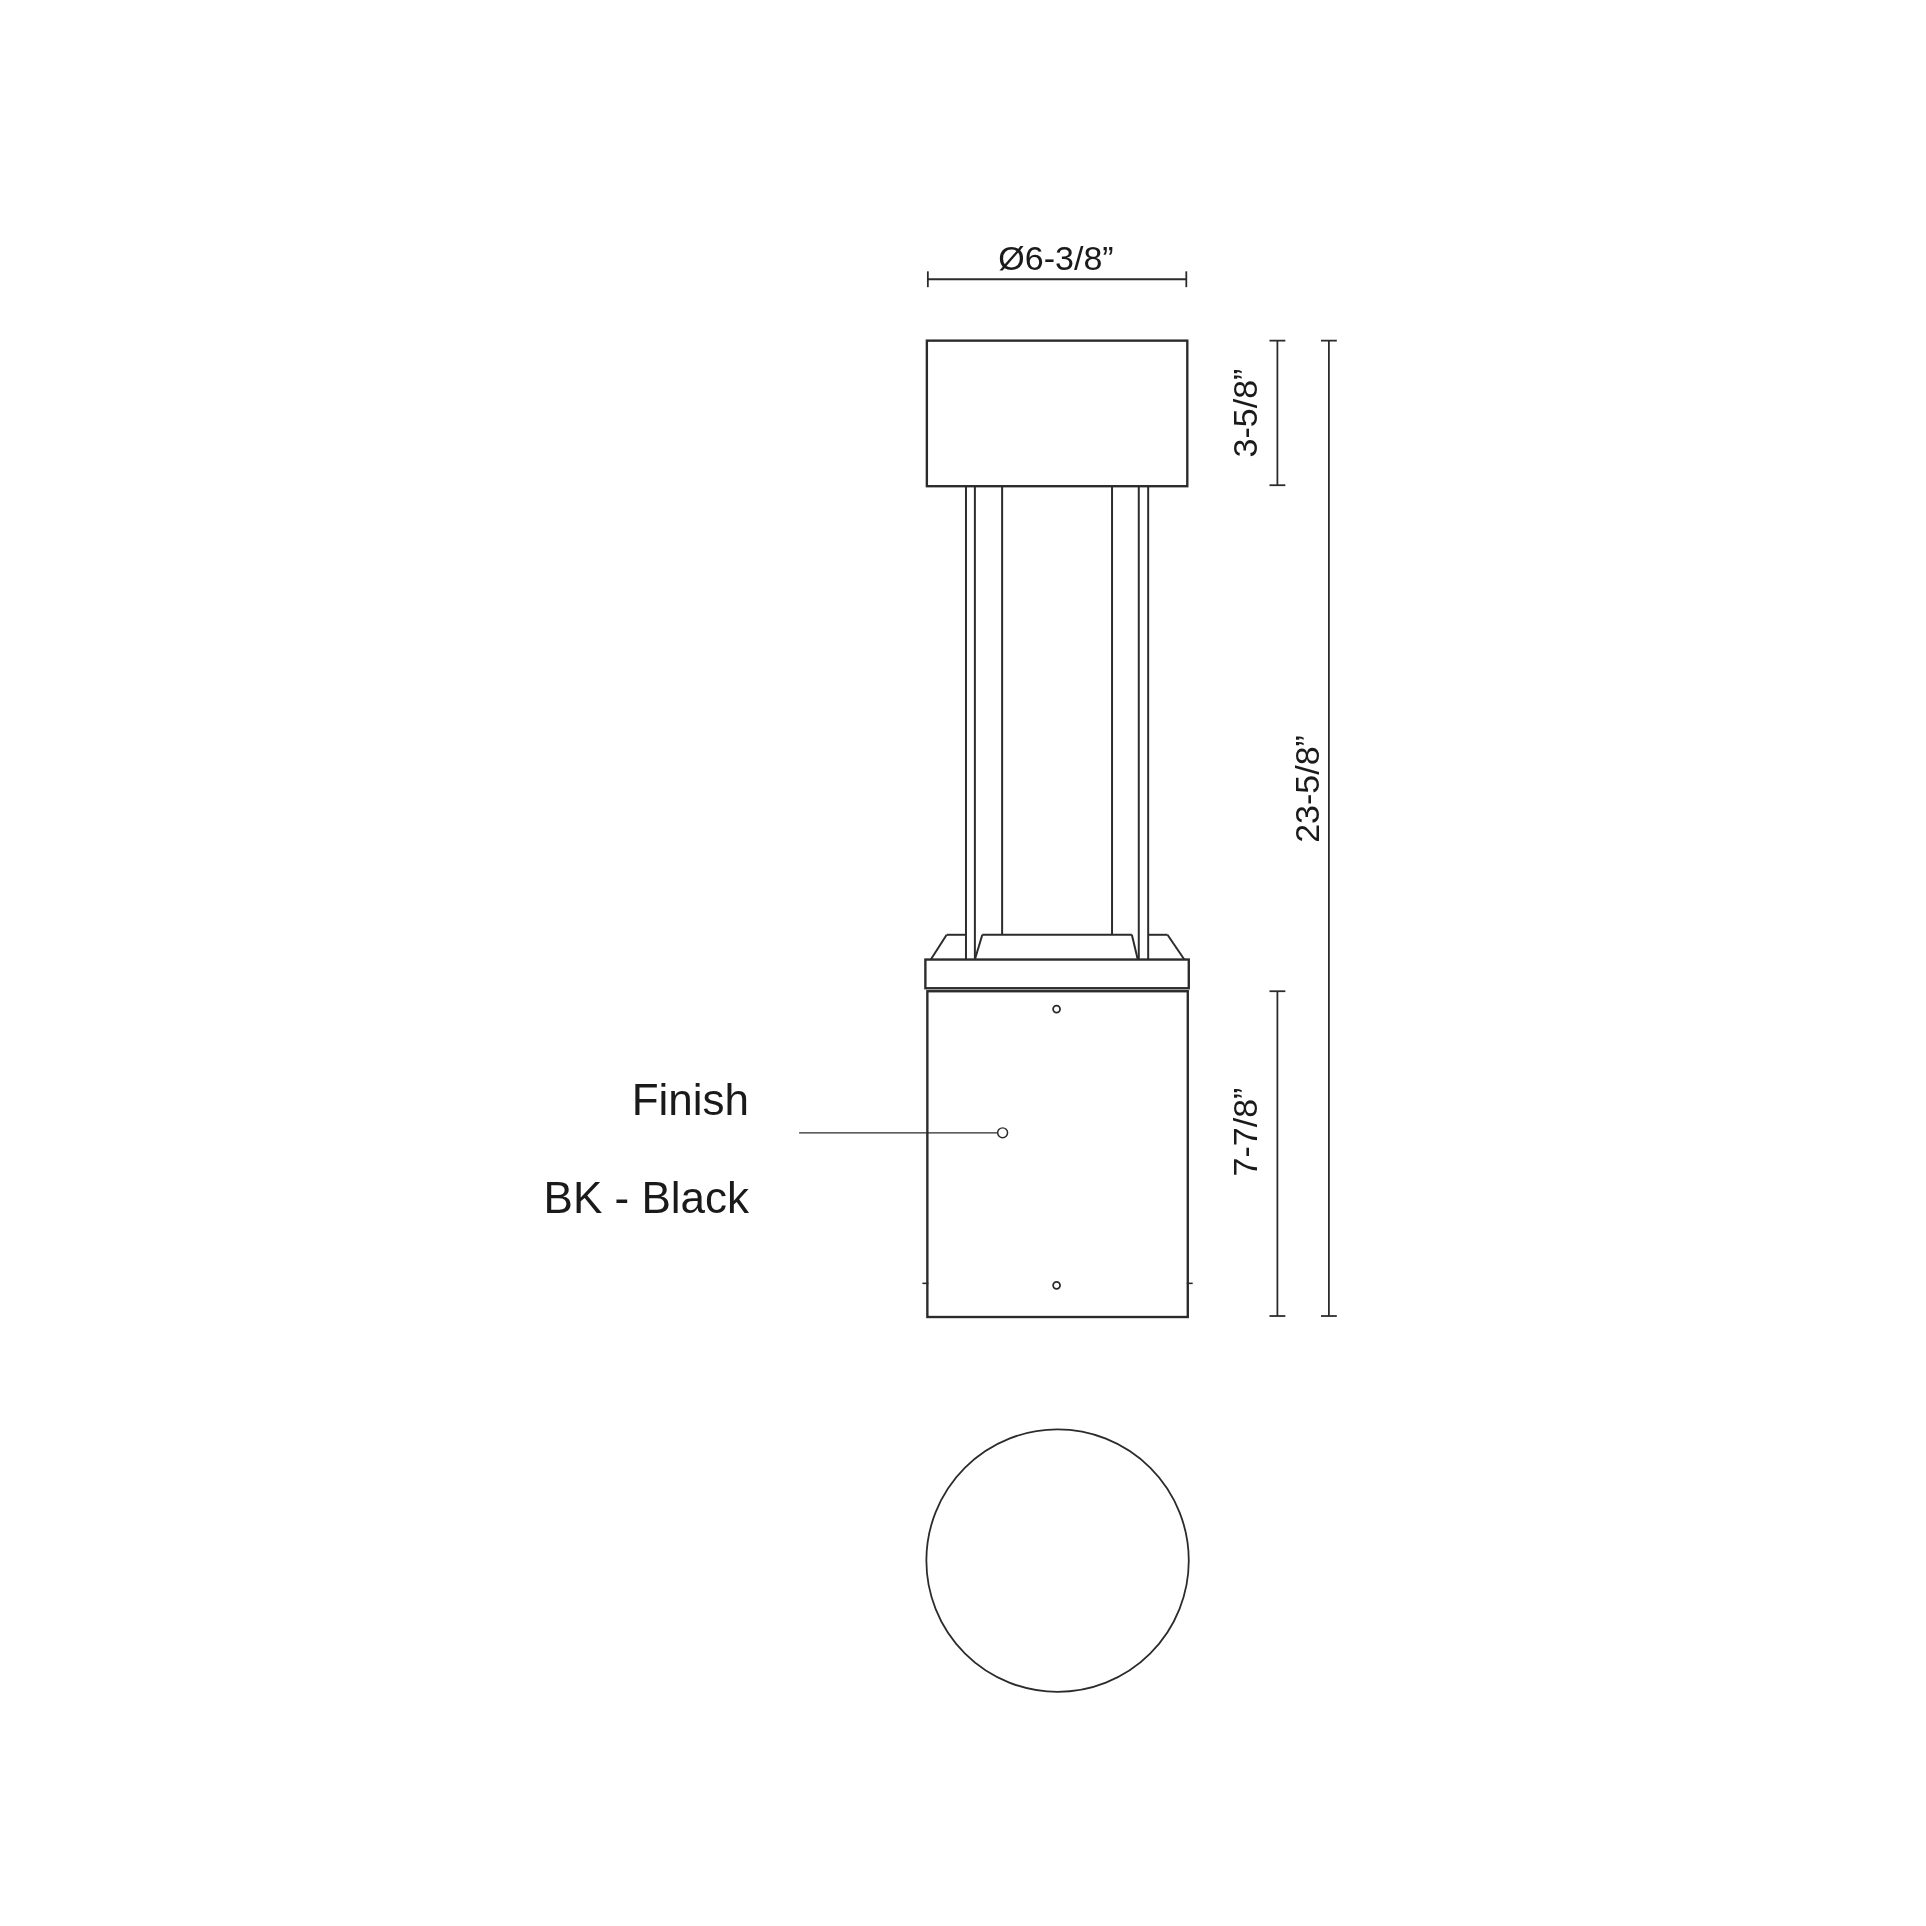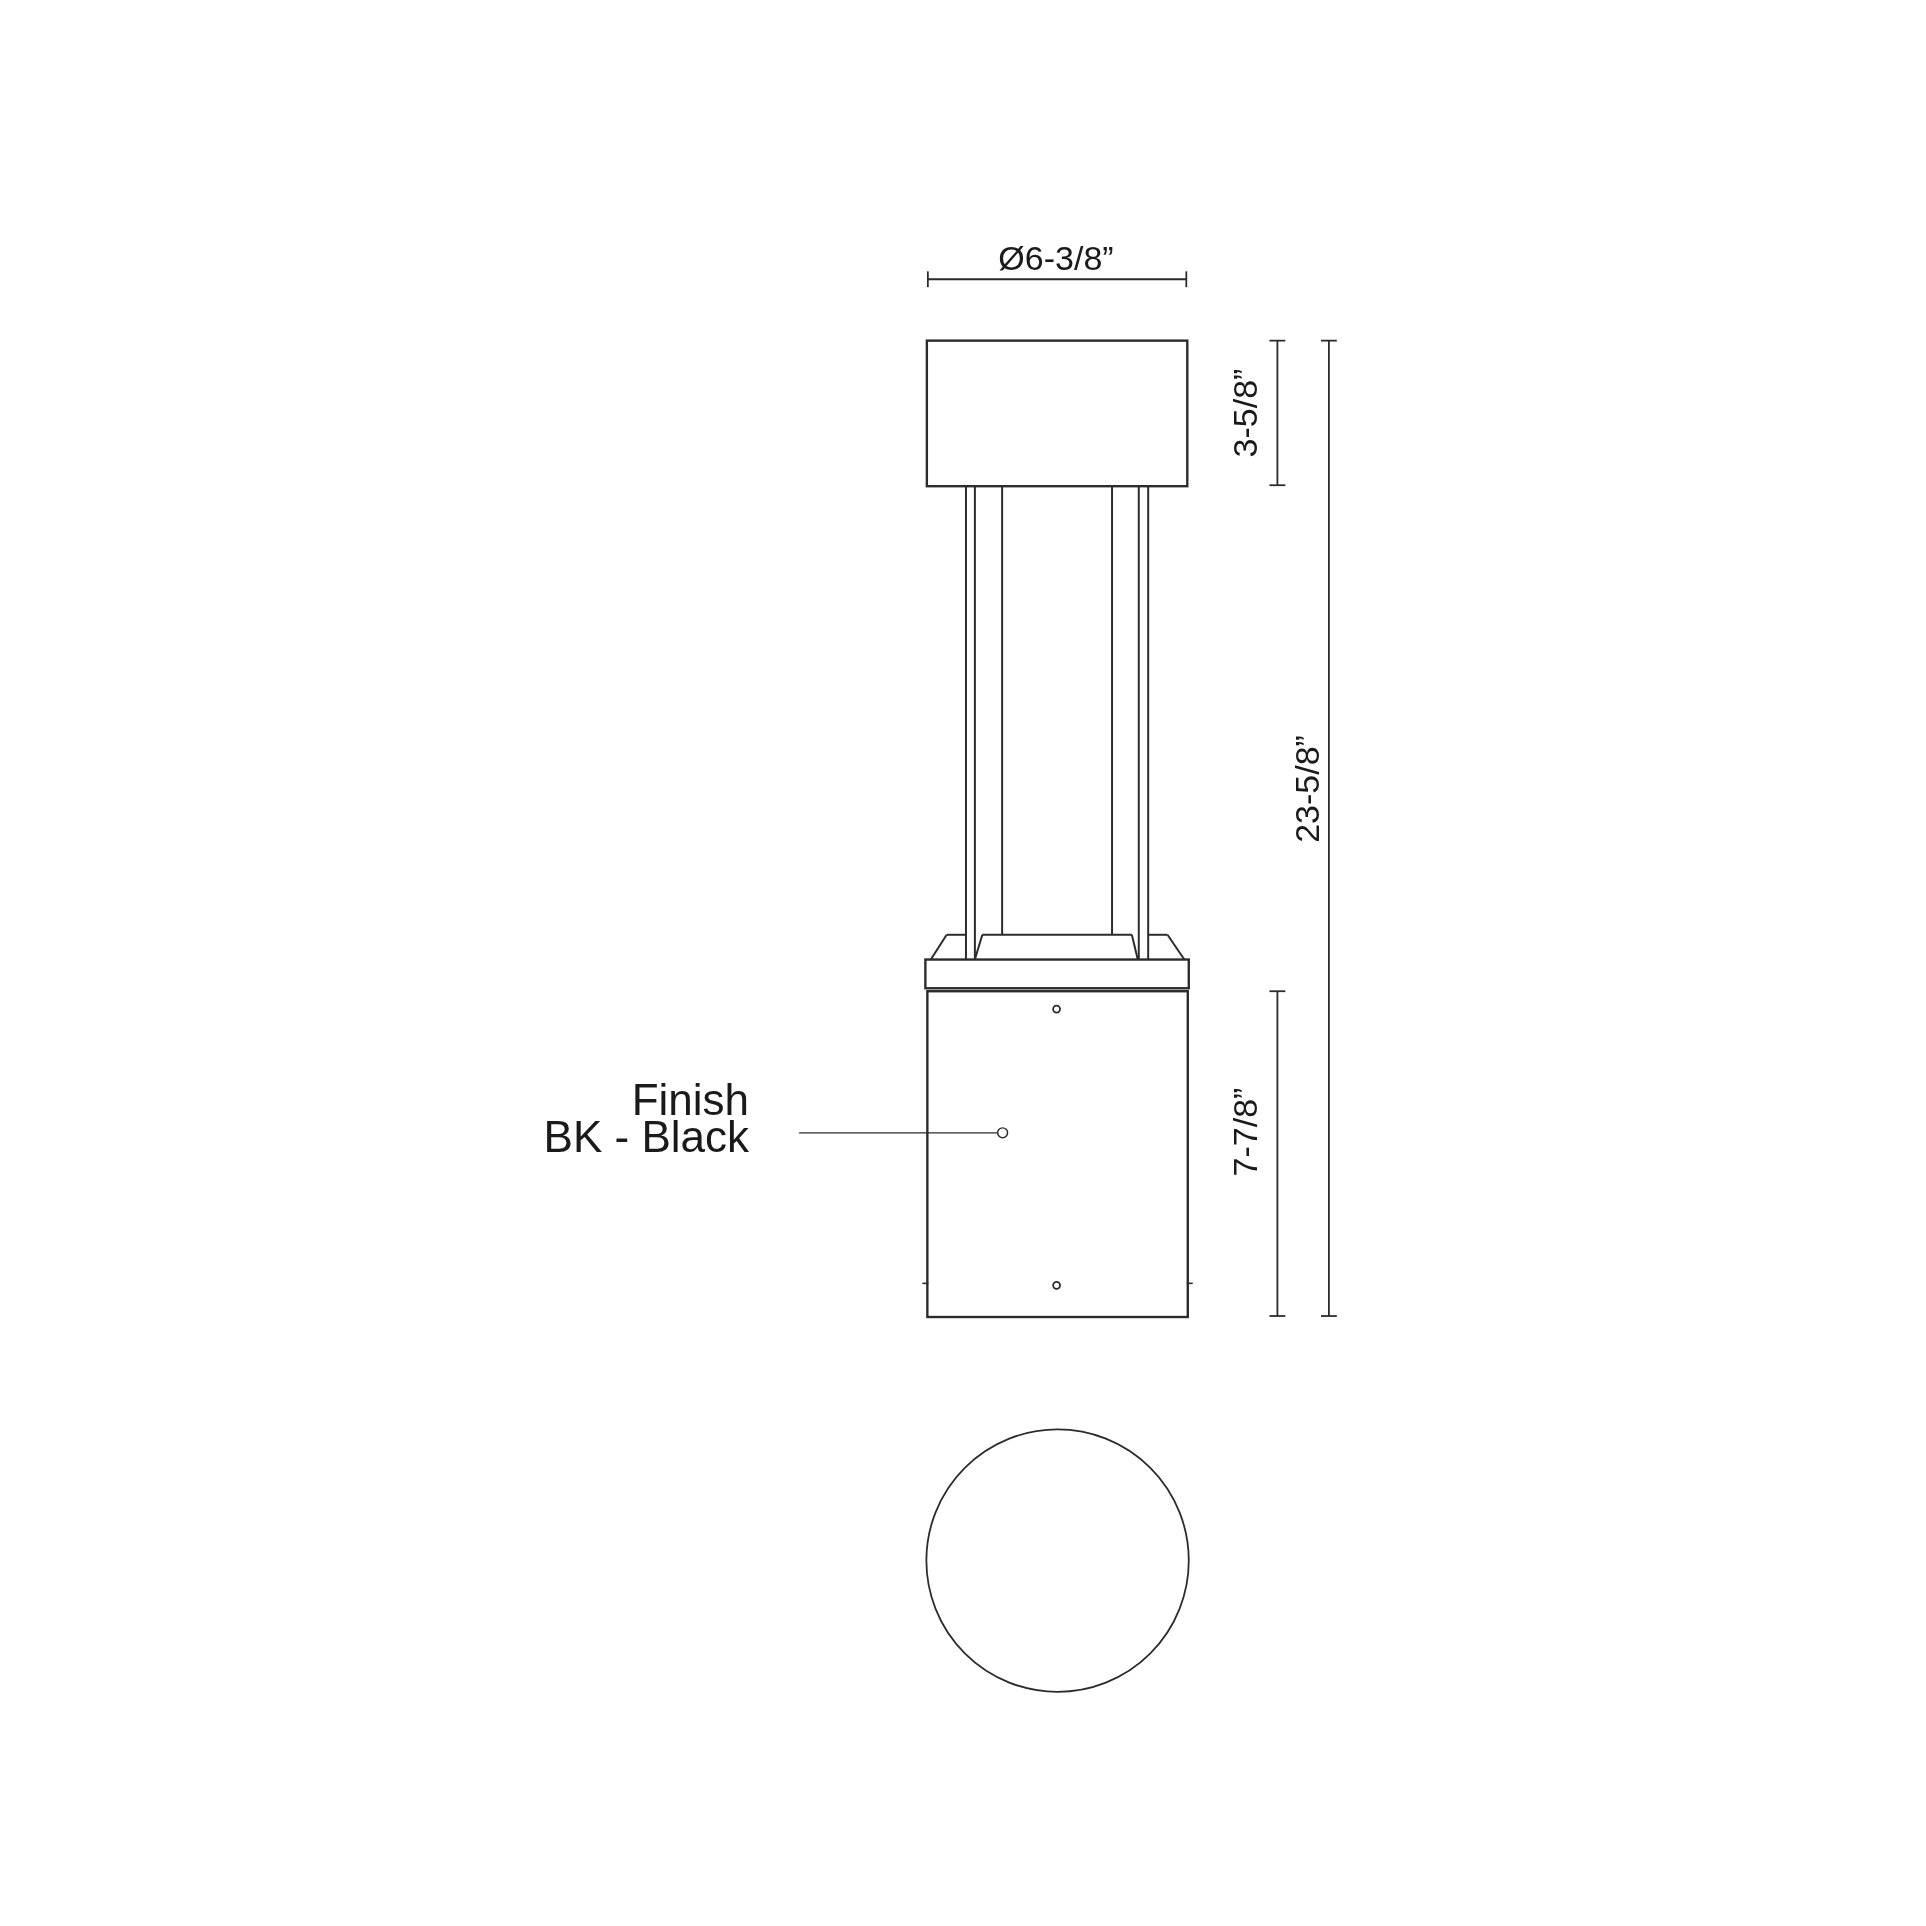--- a/index.html
+++ b/index.html
@@ -122,16 +122,16 @@
   <div class="dim-label" style="left:1056px; top:258px;">Ø6-3/8”</div>
 
   <div class="dim-label vertical" style="left:1245px; top:413px;">3-5/8”</div>
 
   <div class="dim-label vertical" style="left:1307px; top:789px;">23-5/8”</div>
 
   <div class="dim-label vertical" style="left:1245px; top:1132px;">7-7/8”</div>
 
   <div class="finish-line" style="top:1100px;">Finish</div>
 
-  <div class="finish-line" style="top:1137px;text-align:center;">BK - Black</div>
+  <div class="finish-line" style="top:1198px;text-align:center;">BK - Black</div>
 
 </div>
 
 
 </body></html>

